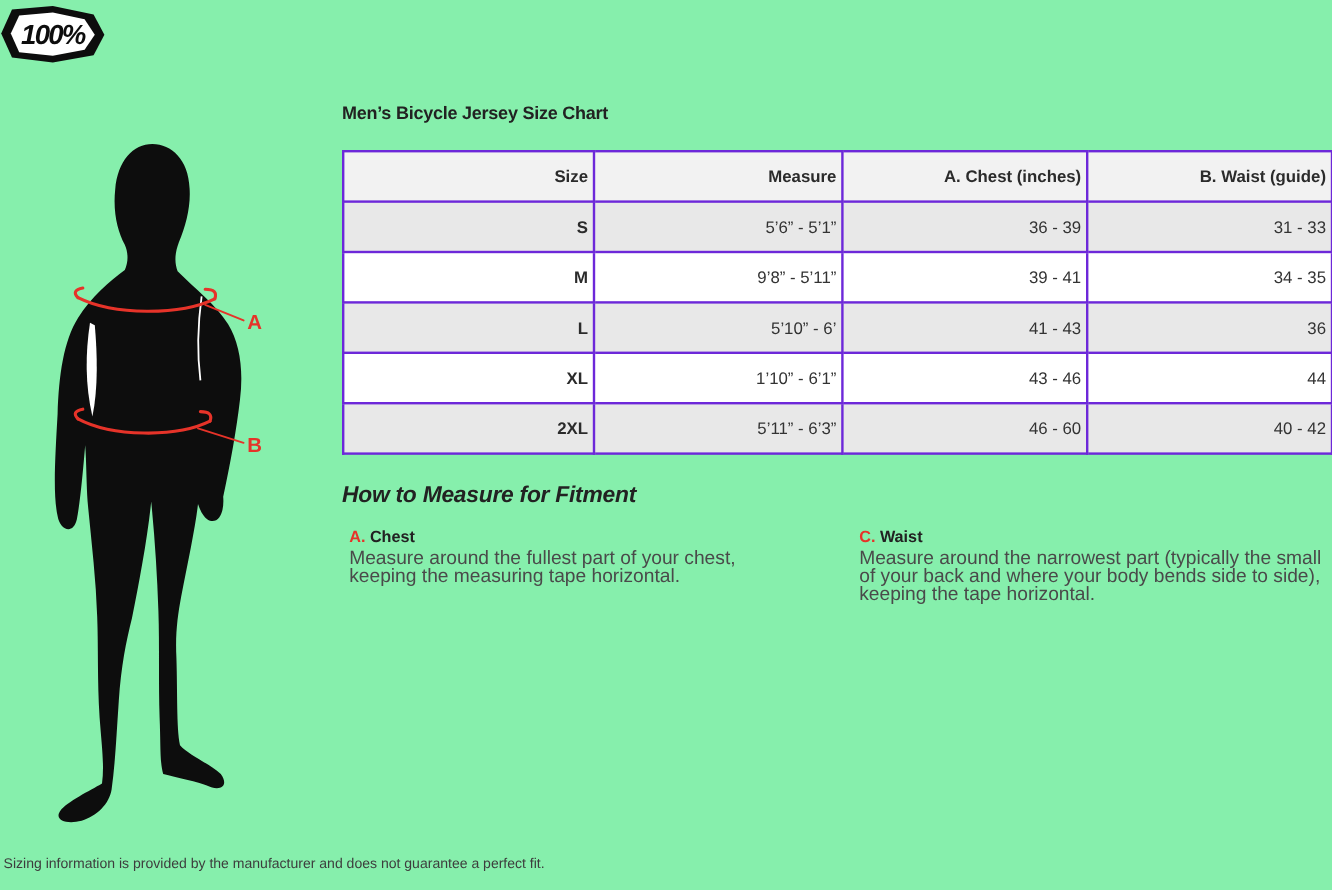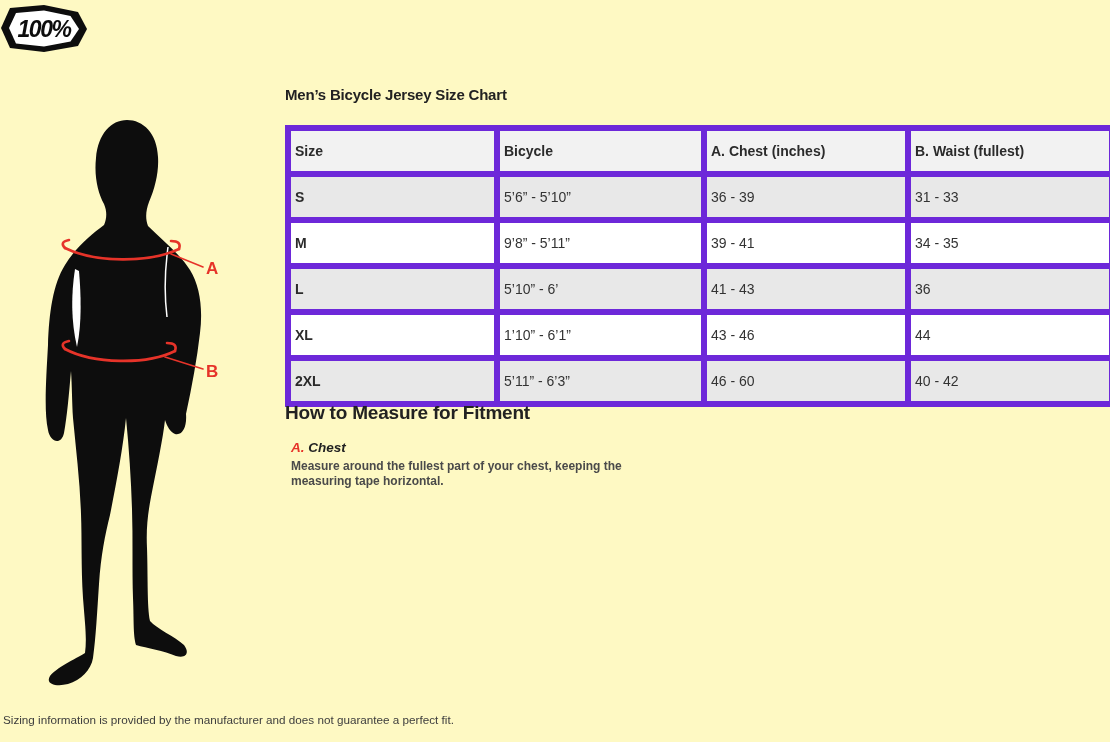--- a/index.html
+++ b/index.html
@@ -1,53 +1,53 @@
 <!DOCTYPE html>
 <html><head>
 <meta charset="utf-8">
 <style>
   html,body{margin:0;padding:0;background:#fff;}
   .page{
-    position:relative;width:1110px;height:742px;background:#fef9c3;overflow:hidden;
+    position:relative;width:1110px;height:742px;background:#86efac;overflow:hidden;
     font-family:"Liberation Sans",sans-serif;color:#222;
   }
   
   .logo{position:absolute;left:0;top:4px;width:88px;height:50px;}
   .logo text{font-family:"Liberation Sans",sans-serif;}
   
   .figure{position:absolute;left:35px;top:117px;width:185px;height:570px;}
   .figure .measure-label{font:bold 17px "Liberation Sans",sans-serif;fill:#e63329;}
   
   .chart-title{
     position:absolute;left:285px;top:86px;margin:0;
     font-size:15px;font-weight:bold;letter-spacing:-.2px;color:#222;
   }
   table.size-table{
     position:absolute;left:285px;top:125px;width:824px;
     border-collapse:collapse;table-layout:fixed;
   }
   table.size-table th,table.size-table td{
-    border:6px solid #6d28d9;text-align:left;vertical-align:middle;
+    border:2px solid #6d28d9;text-align:right;vertical-align:middle;
     font-size:14px;color:#333;height:40px;padding:0 4px;
   }
   table.size-table th{background:#f2f2f2;font-weight:bold;color:#2b2b2b;}
   table.size-table td.size-cell{font-weight:bold;color:#2b2b2b;}
   table.size-table tr.shaded td{background:#e8e8e8;}
   table.size-table tr.plain td{background:#ffffff;}
   .measure-title{
     position:absolute;left:285px;top:402px;margin:0;
-    font-size:19px;font-weight:bold;letter-spacing:-.2px;color:#222;
+    font-size:19px;font-weight:bold;letter-spacing:-.2px;color:#222;font-style:italic;
   }
   .measure-item{position:absolute;top:440px;}
   .measure-item.item-a{left:291px;width:378px;}
   .measure-item.item-c{left:716px;width:390px;}
-  .measure-label-line{font-size:13.5px;font-weight:bold;color:#222;margin:0;font-style:italic;}
+  .measure-label-line{font-size:13.5px;font-weight:bold;color:#222;margin:0;}
   .measure-key{color:#e63329;}
   .measure-desc{
-    margin:4px 0 0 0;font-size:12px;line-height:14.8px;color:#4a4a4a;font-weight:bold;
+    margin:4px 0 0 0;font-size:16px;line-height:14.8px;color:#4a4a4a;font-weight:normal;
   }
   .page-footer{position:absolute;left:3px;top:713px;}
   .page-footer p{margin:0;font-size:11.7px;line-height:14.2px;color:#3d3d3d;}
 </style>
 </head>
 <body>
 
 <div class="page">
 
   <svg class="logo" viewBox="0 0 88 50" aria-hidden="true">
@@ -115,29 +115,29 @@
   <table class="size-table">
     <colgroup>
       <col style="width:209px">
         <col style="width:207px">
         <col style="width:204px">
         <col style="width:204px">
     </colgroup>
     <thead>
       <tr>
         <th>Size</th>
-        <th>Bicycle</th>
+        <th>Measure</th>
         <th>A. Chest (inches)</th>
-        <th>B. Waist (fullest)</th>
+        <th>B. Waist (guide)</th>
       </tr>
     </thead>
     <tbody>
       <tr class="shaded">
         <td class="size-cell">S</td>
-        <td>5’6” - 5’10”</td>
+        <td>5’6” - 5’1”</td>
         <td>36 - 39</td>
         <td>31 - 33</td>
       </tr>
       <tr class="plain">
         <td class="size-cell">M</td>
         <td>9’8” - 5’11”</td>
         <td>39 - 41</td>
         <td>34 - 35</td>
       </tr>
       <tr class="shaded">
@@ -164,18 +164,25 @@
   <h2 class="measure-title">How to Measure for Fitment</h2>
 
   <div class="measure-item item-a">
     <p class="measure-label-line">
       <span class="measure-key">A.</span>
       <span>Chest</span>
     </p>
     <p class="measure-desc">Measure around the fullest part of your chest, keeping the measuring tape horizontal.</p>
   </div>
 
+  <div class="measure-item item-c">
+    <p class="measure-label-line">
+      <span class="measure-key">C.</span>
+      <span>Waist</span>
+    </p>
+    <p class="measure-desc">Measure around the narrowest part (typically the small of your back and where your body bends side to side), keeping the tape horizontal.</p>
+  </div>
 
   <div class="page-footer">
     <p>Sizing information is provided by the manufacturer and does not guarantee a perfect fit.</p>
   </div>
 
 </div>
 
 </body></html>

